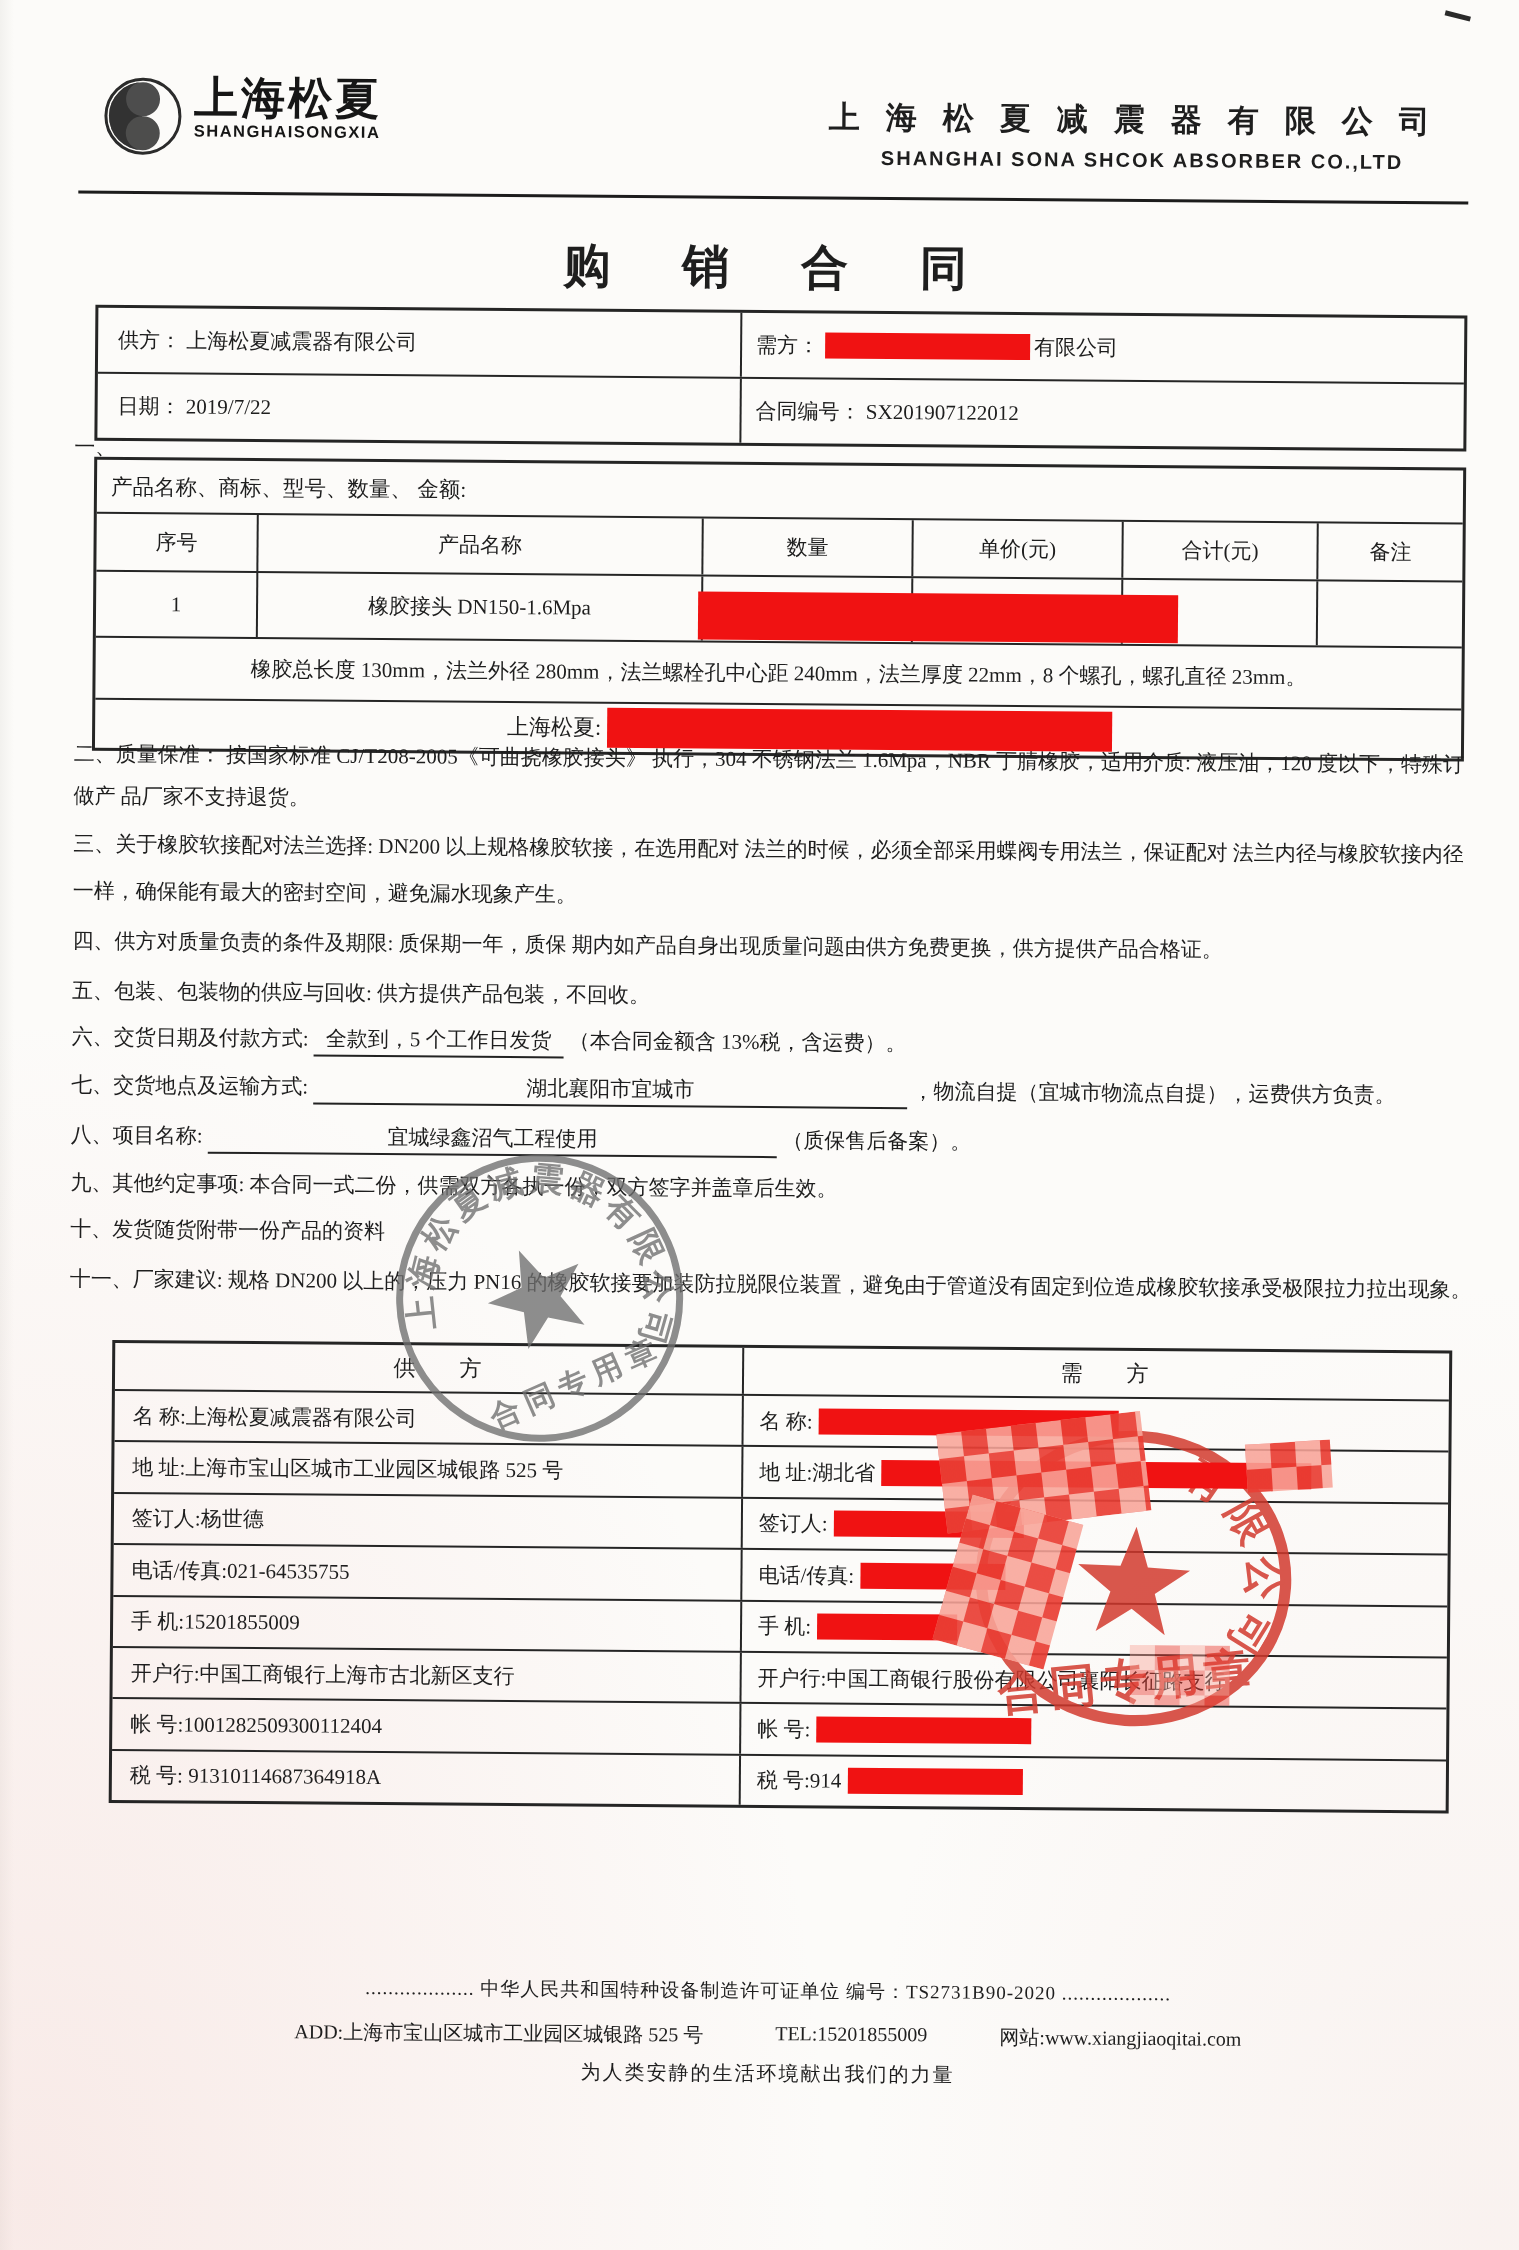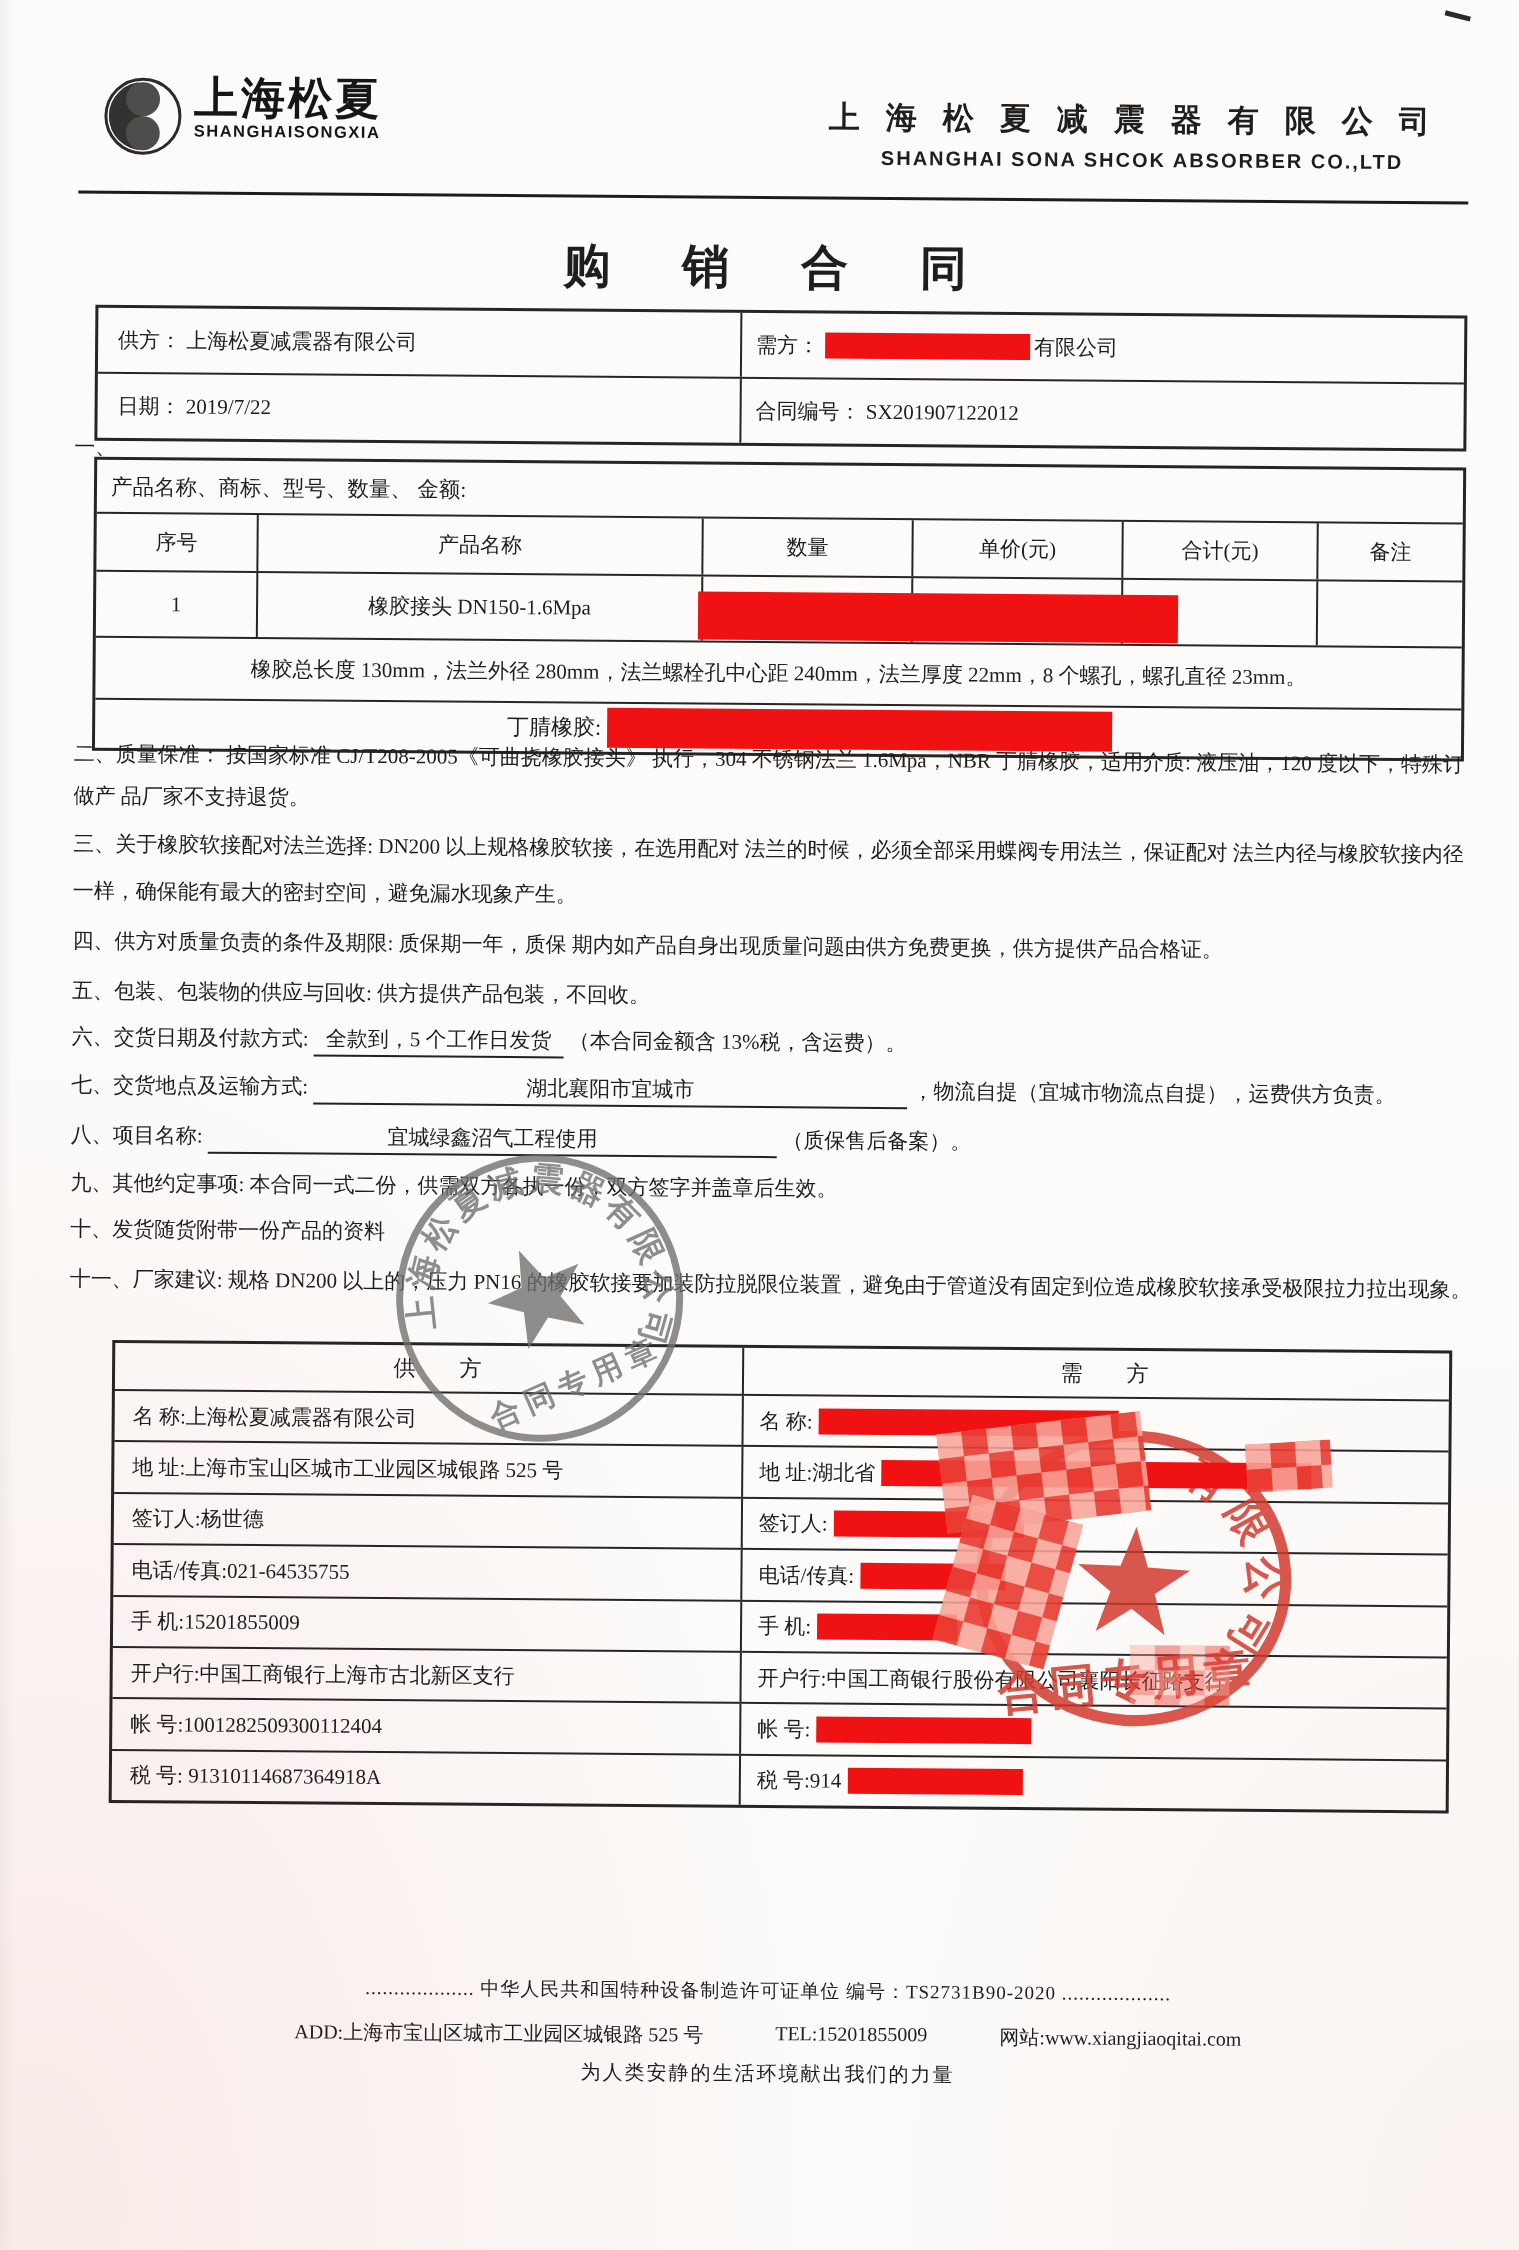--- a/index.html
+++ b/index.html
@@ -144,21 +144,21 @@
     <div class="pt-datarow">
       <div class="pt-c w1">1</div>
       <div class="pt-c w2">橡胶接头 DN150-1.6Mpa</div>
       <div class="pt-c w3"></div>
       <div class="pt-c w4"></div>
       <div class="pt-c w5"></div>
       <div class="pt-c w6"></div>
     </div>
     <div class="pt-spec">橡胶总长度 130mm，法兰外径 280mm，法兰螺栓孔中心距 240mm，法兰厚度 22mm，8 个螺孔，螺孔直径 23mm。</div>
     <div class="pt-total">
-      <span>丁腈橡胶:</span>
+      <span>上海松夏:</span>
       <span class="rbar" style="width:505px;height:40px;vertical-align:-10px;"></span>
     </div>
   </div>
 
   <div class="redact" style="left:695px;top:592px;width:480px;height:48px;"></div>
 
   <div class="clause fullline" style="top:745px">二、质量保准： 按国家标准 CJ/T208-2005《可曲挠橡胶接头》 执行，304 不锈钢法兰 1.6Mpa，NBR 丁腈橡胶，适用介质: 液压油，120 度以下，特殊订</div>
   <div class="clause" style="top:787px">做产 品厂家不支持退货。</div>
   <div class="clause fullline" style="top:835px">三、关于橡胶软接配对法兰选择: DN200 以上规格橡胶软接，在选用配对 法兰的时候，必须全部采用蝶阀专用法兰，保证配对 法兰内径与橡胶软接内径</div>
   <div class="clause" style="top:882px">一样，确保能有最大的密封空间，避免漏水现象产生。</div>

